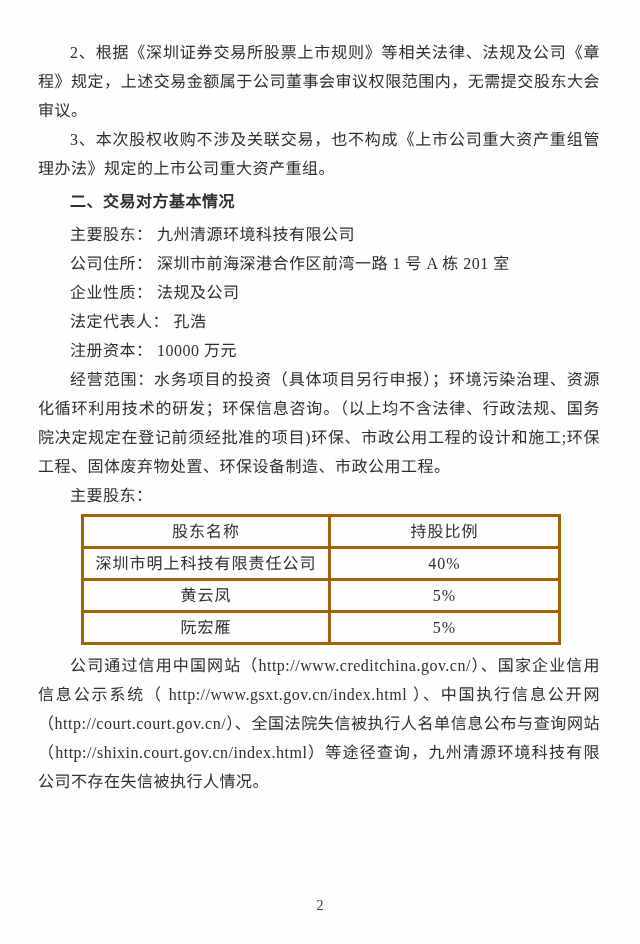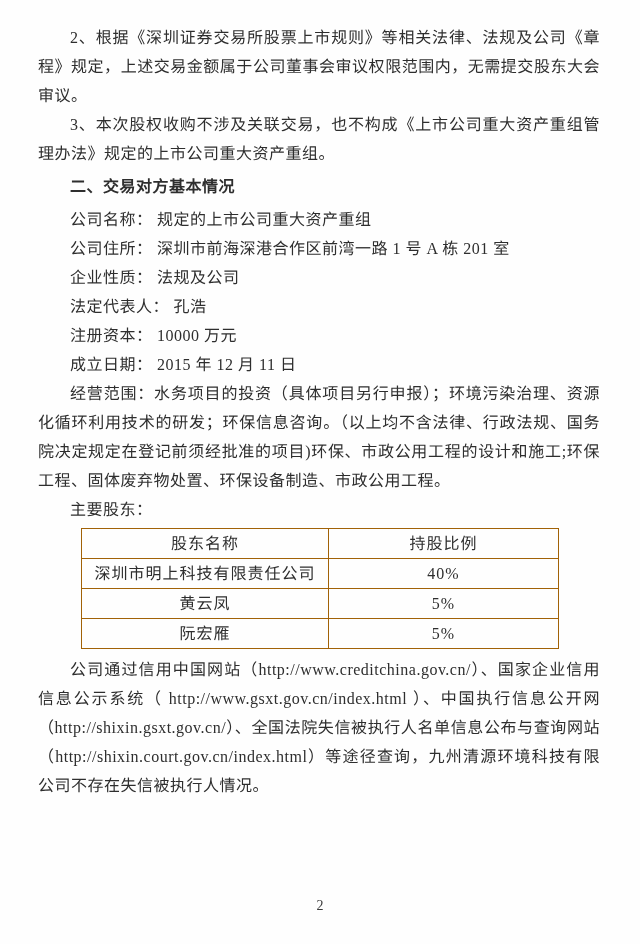--- a/index.html
+++ b/index.html
@@ -7,21 +7,21 @@
     padding: 0;
     background: #ffffff;
   }
   .page {
     position: relative;
     width: 640px;
     height: 944px;
     margin: 0 auto;
     background: #fefefe;
     box-sizing: border-box;
-    padding: 23px 40px 0 38px;
+    padding: 38px 40px 0 38px;
     color: #2e2e2e;
     font-family: "Liberation Serif", "DejaVu Serif", serif;
     font-size: 16px;
     line-height: 29px;
     overflow: hidden;
   }
   .para {
     margin: 0;
     text-indent: 32px;
     text-align: justify;
@@ -42,21 +42,21 @@
   table.shareholders {
     border-collapse: collapse;
     table-layout: fixed;
     width: 477px;
     margin: 4px 0 6px 43px;
   }
   table.shareholders col.c-name  { width: 247px; }
   table.shareholders col.c-ratio { width: 230px; }
   table.shareholders th,
   table.shareholders td {
-    border: 1px solid #a16207;
+    border: 3px solid #a16207;
     height: 29px;
     padding: 0 4px;
     text-align: center;
     vertical-align: middle;
     font-weight: normal;
     font-size: 16px;
     letter-spacing: 1px;
   }
   .page-number {
     position: absolute;
@@ -72,26 +72,25 @@
 <body>
 
 <div class="page">
 
   <p class="para">2、根据《深圳证券交易所股票上市规则》等相关法律、法规及公司《章程》规定，上述交易金额属于公司董事会审议权限范围内，无需提交股东大会审议。</p>
 
   <p class="para">3、本次股权收购不涉及关联交易，也不构成《上市公司重大资产重组管理办法》规定的上市公司重大资产重组。</p>
 
   <p class="heading">二、交易对方基本情况</p>
 
-  <p class="info-line">公司名称： 规定的上市公司重大资产重组</p>
+  <p class="info-line">主要股东： 九州清源环境科技有限公司</p>
   <p class="info-line">公司住所： 深圳市前海深港合作区前湾一路 1 号 A 栋 201 室</p>
   <p class="info-line">企业性质： 法规及公司</p>
   <p class="info-line">法定代表人： 孔浩</p>
   <p class="info-line">注册资本： 10000 万元</p>
-  <p class="info-line">成立日期： 2015 年 12 月 11 日</p>
 
   <p class="para">经营范围：水务项目的投资（具体项目另行申报）；环境污染治理、资源化循环利用技术的研发；环保信息咨询。（以上均不含法律、行政法规、国务院决定规定在登记前须经批准的项目)环保、市政公用工程的设计和施工;环保工程、固体废弃物处置、环保设备制造、市政公用工程。</p>
 
   <p class="info-line">主要股东：</p>
 
   <table class="shareholders">
     <colgroup>
         <col class="c-name">
         <col class="c-ratio">
       </colgroup>
@@ -110,17 +109,17 @@
         <td>黄云凤</td>
         <td>5%</td>
       </tr>
       <tr>
         <td>阮宏雁</td>
         <td>5%</td>
       </tr>
     </tbody>
   </table>
 
-  <p class="para">公司通过信用中国网站（http://www.creditchina.gov.cn/）、国家企业信用信息公示系统（ http://www.gsxt.gov.cn/index.html ）、中国执行信息公开网（http://shixin.gsxt.gov.cn/）、全国法院失信被执行人名单信息公布与查询网站（http://shixin.court.gov.cn/index.html）等途径查询，九州清源环境科技有限公司不存在失信被执行人情况。</p>
+  <p class="para">公司通过信用中国网站（http://www.creditchina.gov.cn/）、国家企业信用信息公示系统（ http://www.gsxt.gov.cn/index.html ）、中国执行信息公开网（http://court.court.gov.cn/）、全国法院失信被执行人名单信息公布与查询网站（http://shixin.court.gov.cn/index.html）等途径查询，九州清源环境科技有限公司不存在失信被执行人情况。</p>
 
   <div class="page-number">2</div>
 
 </div>
 
 </body></html>

